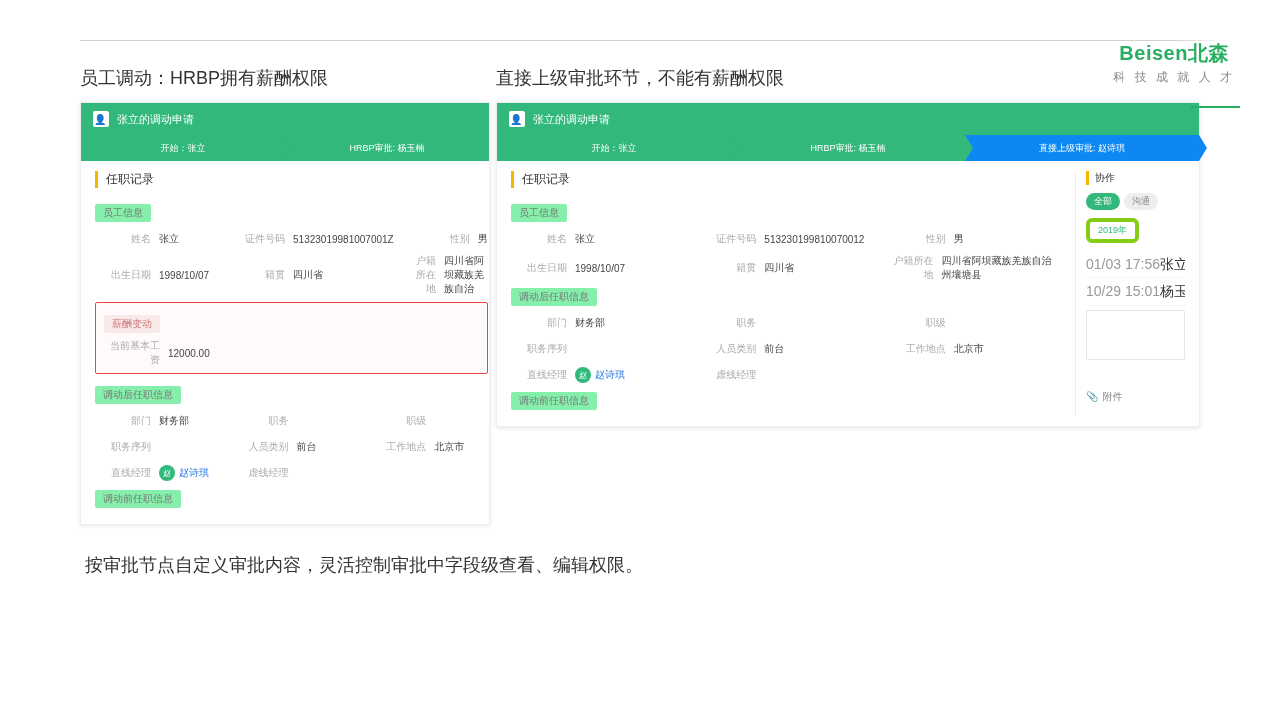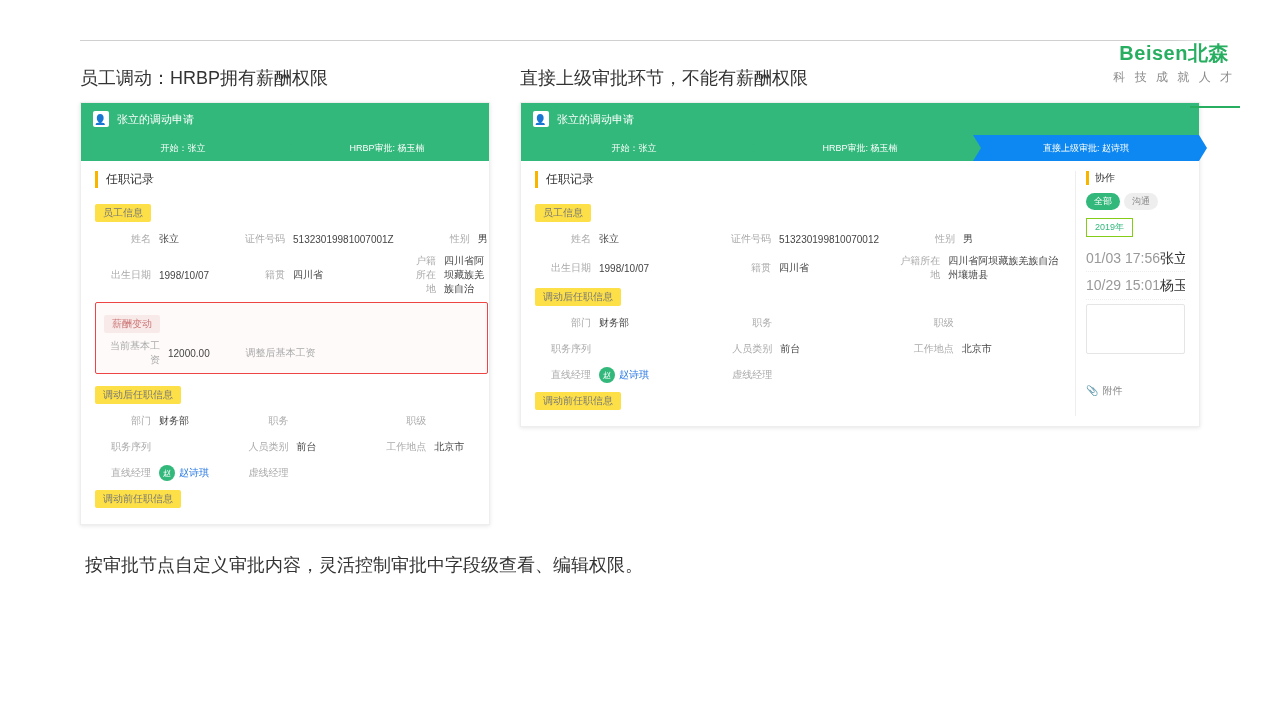--- a/index.html
+++ b/index.html
@@ -7,52 +7,52 @@
 .slide { padding: 40px 40px 20px 40px; height: 100%; position: relative; }
 .header { display: flex; align-items: center; margin-bottom: 30px; }
 .arrow-bullet { width: 0; height: 0; border-top: 10px solid transparent; border-bottom: 10px solid transparent; border-left: 14px solid #27ae60; margin-right: 22px; }
 .title-main { color: #1e6fa8; font-size: 24px; font-weight: 500; }
 .title-sub { color: #1e6fa8; font-size: 20px; font-weight: 400; }
 .logo-box { position: absolute; top: 40px; right: 45px; text-align: center; }
 .logo-text { color: #27ae60; font-size: 20px; font-weight: 700; letter-spacing: 0.5px; }
 .logo-sub { color: #8a8a8a; font-size: 12px; letter-spacing: 3px; margin-top: 2px; }
 .divider { height: 1px; background: linear-gradient(to right, #d0d0d0 0%, #d0d0d0 95%, #fff 100%); margin: 0 0 25px 40px; width: 1150px; }
 .divider-green { position: absolute; right: 40px; height: 2px; width: 50px; background: #27ae60; top: 106px; }
-.content { display: flex; gap: 30px; padding: 0 40px; }
+.content { display: flex; gap: 6px; padding: 0 40px; }
 .col-left { width: 410px; }
 .col-right { flex: 1; }
 .subtitle { color: #333; font-size: 18px; margin-bottom: 12px; }
 .app-card { background: #fff; box-shadow: 0 1px 4px rgba(0,0,0,0.1); font-size: 11px; border: 1px solid #eee; }
 .card-header { background: #32b87b; color: #fff; padding: 8px 12px; display: flex; align-items: center; gap: 8px; }
 .card-header-icon { background: #fff; color: #32b87b; width: 16px; height: 16px; border-radius: 2px; display: inline-flex; align-items: center; justify-content: center; font-size: 10px; }
 .workflow-bar { display: flex; height: 26px; }
 .wf-step { flex: 1; background: #32b87b; color: #fff; display: flex; align-items: center; justify-content: center; font-size: 9px; position: relative; }
 .wf-step.large:after, .wf-step.step1:after { content: ''; position: absolute; right: -8px; top: 0; width: 0; height: 0; border-top: 13px solid transparent; border-bottom: 13px solid transparent; border-left: 8px solid #32b87b; z-index: 2; }
 .wf-step2 { background: #32b87b; }
 .wf-step-blue { background: #0d88f2; }
 .wf-step-blue:after { content: ''; position: absolute; right: -8px; top: 0; width: 0; height: 0; border-top: 13px solid transparent; border-bottom: 13px solid transparent; border-left: 8px solid #0d88f2; z-index: 2; }
 .card-body { padding: 10px 14px; display: flex; gap: 16px; }
 .body-main { flex: 1; }
 .section-title { border-left: 3px solid #f7b500; padding-left: 8px; font-size: 12px; color: #333; margin-bottom: 10px; font-weight: 500; }
-.section-label { background: #fde047; color: #777; display: inline-block; padding: 2px 8px; font-size: 10px; margin: 6px 0; border-radius: 2px; }
+.section-label { background: #86efac; color: #777; display: inline-block; padding: 2px 8px; font-size: 10px; margin: 6px 0; border-radius: 2px; }
 .field-grid { display: grid; grid-template-columns: 1fr 1fr 1fr; gap: 4px 20px; }
 .field-row { display: flex; align-items: center; min-height: 22px; }
 .field-label { color: #aaa; font-size: 10px; width: 56px; text-align: right; margin-right: 8px; }
 .field-value { color: #444; font-size: 10px; }
 .field-value.blue { color: #2c7be5; }
 .salary-box { border: 1px solid #ef4444; border-radius: 2px; padding: 6px 8px; margin: 6px 0; background: #fffafa; }
 .salary-box .field-grid { gap: 2px 20px; }
 .avatar-sm { width: 16px; height: 16px; border-radius: 50%; background: #32b87b; color: #fff; display: inline-flex; align-items: center; justify-content: center; font-size: 8px; margin-right: 4px; }
 .side-panel { width: 110px; flex-shrink: 0; border-left: 1px solid #eee; padding-left: 10px; font-size: 10px; }
 .side-title { border-left: 3px solid #f7b500; padding-left: 6px; margin-bottom: 8px; color: #333; }
 .pills { display: flex; gap: 4px; margin-bottom: 8px; }
 .pill { padding: 2px 8px; border-radius: 10px; font-size: 9px; }
 .pill.active { background: #32b87b; color: #fff; }
 .pill.inactive { background: #eee; color: #888; }
-.pill.year { border: 1px solid #84cc16; color: #32b87b; background: #fff; border-radius: 0; }
+.pill.year { border: 4px solid #84cc16; color: #32b87b; background: #fff; border-radius: 6px; }
 .timeline { color: #999; font-size: 14px; line-height: 1.6; }
 .timeline-row { display: flex; justify-content: space-between; border-bottom: 1px dotted #eee; padding: 2px 0; overflow: hidden; white-space: nowrap; }
 .attach { margin-top: 30px; color: #888; font-size: 10px; display: flex; align-items: center; gap: 4px; }
 .textbox { border: 1px solid #e5e5e5; height: 50px; margin-top: 4px; border-radius: 2px; }
 .footer-note { margin-top: 28px; padding: 0 45px; color: #333; font-size: 18px; }
 </style>
 </head>
 <body>
 
 <div class="slide">
@@ -106,23 +106,20 @@
                   <span class="field-value">四川省阿坝藏族羌族自治</span>
                 </div>
             </div>
             <div class="salary-box">
               <div class="section-label" style="background:#f9eaea;color:#c77;">薪酬变动</div>
               <div class="field-grid">
                 <div class="field-row">
                     <span class="field-label">当前基本工资</span>
                     <span class="field-value">12000.00</span>
                   </div>
-                <div class="field-row">
-                    <span class="field-label" style="width:80px">调整后基本工资</span>
-                  </div>
               </div>
             </div>
             <div class="section-label">调动后任职信息</div>
             <div class="field-grid">
               <div class="field-row">
                   <span class="field-label">部门</span>
                   <span class="field-value">财务部</span>
                 </div>
               <div class="field-row">
                   <span class="field-label">职务</span>

